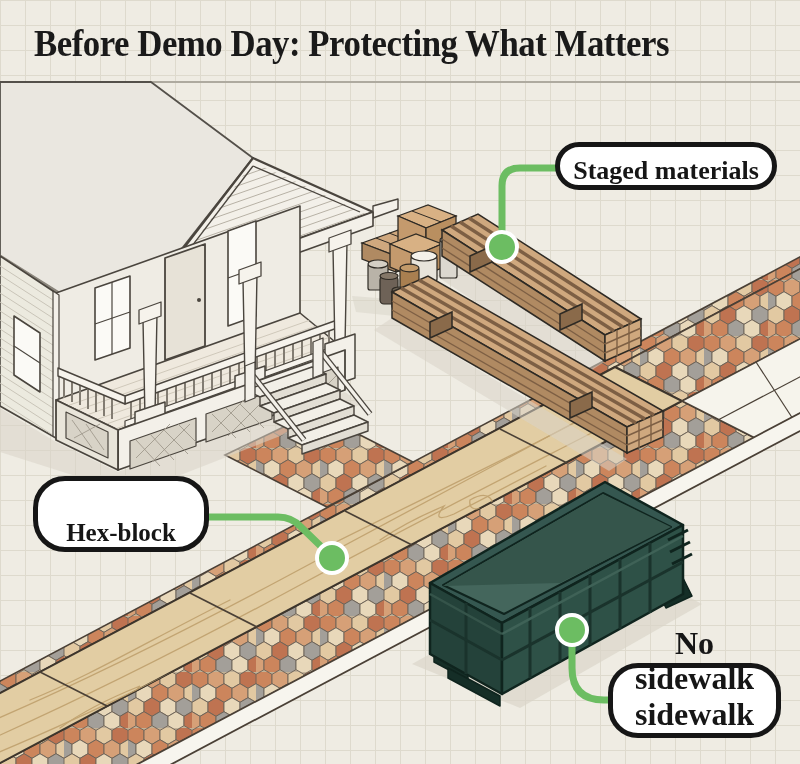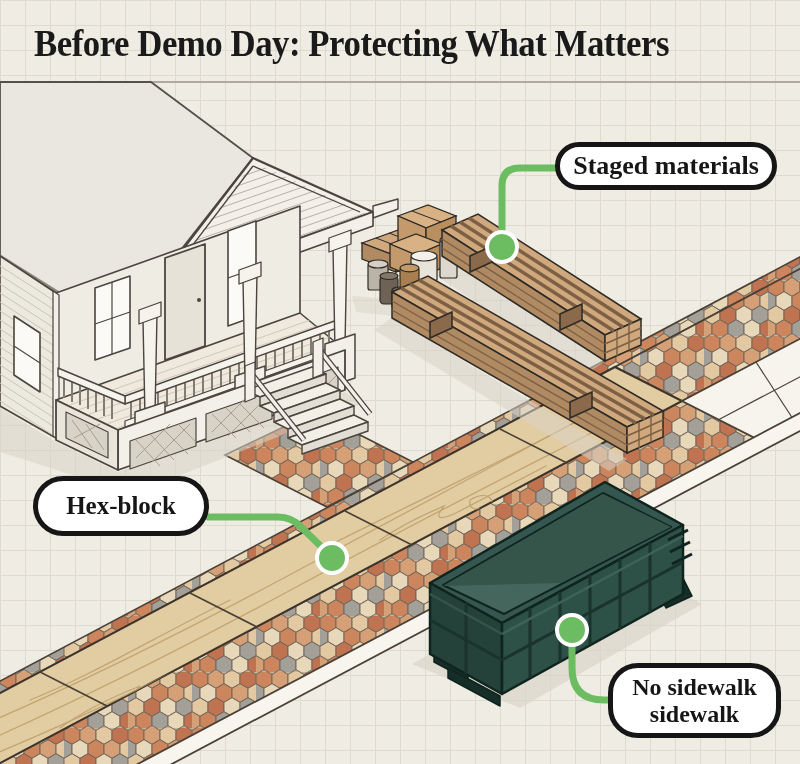--- a/index.html
+++ b/index.html
@@ -13,27 +13,27 @@
     font-family:Liberation Serif, serif;
   }
   #title{
     position:absolute;left:34px;top:22px;margin:0;
     font-size:37px;font-weight:700;color:#1a1a1a;letter-spacing:-0.5px;
     transform:scaleX(.94);transform-origin:left center;white-space:nowrap;
   }
   #rule{position:absolute;left:0;top:81px;width:800px;height:2px;background:#aeaa9f;}
   .pill{
     position:absolute;background:#ffffff;border:5px solid #161616;
-    display:flex;flex-direction:column;align-items:center;justify-content:center;
+    display:flex;flex-direction:column;align-items:center;justify-content:flex-end;
     color:#161616;font-weight:700;text-align:center;line-height:1.12;box-sizing:border-box;
   }
   .pill span{display:block;}
   #pill-staged{left:555px;top:142px;width:222px;height:48px;border-radius:26px;font-size:26px;}
-  #pill-hex{left:33px;top:476px;width:176px;height:60px;border-radius:32px;font-size:25px;}
-  #pill-load{left:608px;top:663px;width:173px;height:75px;border-radius:30px;font-size:24px;}
+  #pill-hex{left:33px;top:476px;width:176px;height:76px;border-radius:32px;font-size:25px;}
+  #pill-load{left:608px;top:663px;width:173px;height:75px;border-radius:30px;font-size:32px;}
   svg{position:absolute;left:0;top:0;}
 </style>
 </head>
 <body>
 
 <div id="stage">
 
   <h1 id="title">Before Demo Day: Protecting What Matters</h1>
   <div id="rule"></div>
 

